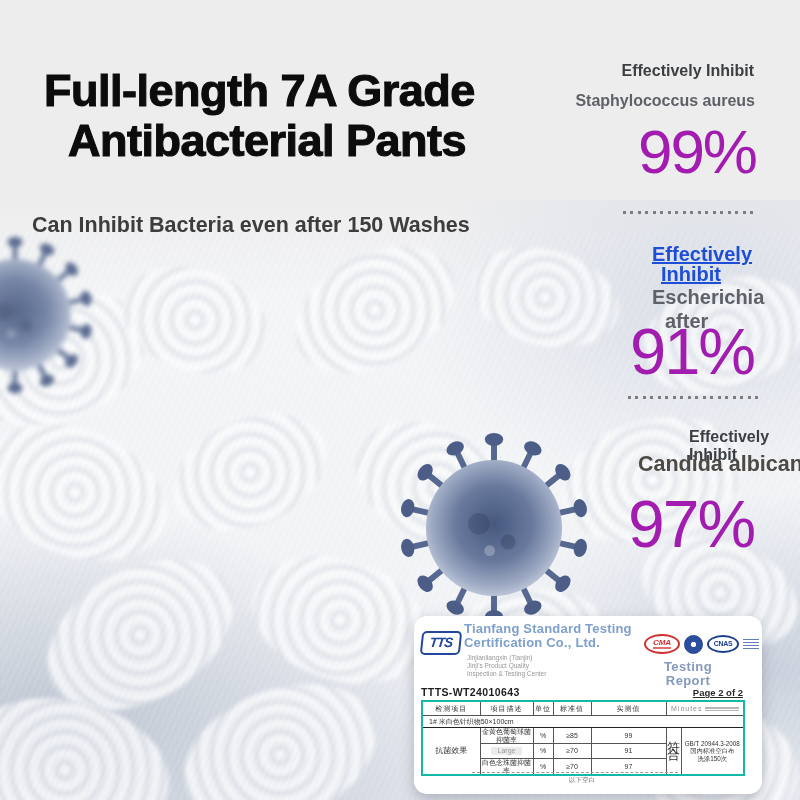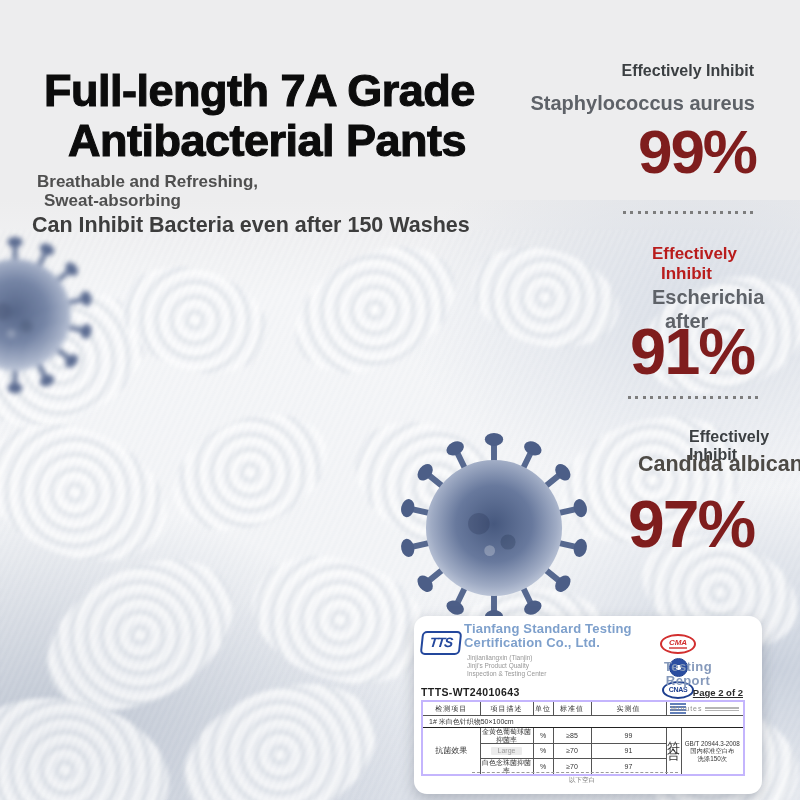--- a/index.html
+++ b/index.html
@@ -30,69 +30,69 @@
     font-size:45px;line-height:50px;letter-spacing:-.5px;-webkit-text-stroke:1.1px #0c0c0c;}
   .title .l2{margin-left:24px;}
   .subtitle{position:absolute;left:37px;top:172px;color:#4f4f4f;font-weight:bold;
     font-size:17px;line-height:19px;}
   .subtitle .l2{margin-left:7px;}
   .claim{position:absolute;left:32px;top:213px;color:#3d3d3d;font-weight:bold;font-size:21.5px;}
 
   
   .stat-label{color:#3b3f42;font-weight:bold;font-size:16px;margin-left:30px;}
   .stat-org{color:#5e6268;font-weight:bold;}
-  .stat-val{color:#7f1d1d;font-weight:bold;letter-spacing:-2px;}
+  .stat-val{color:#a21caf;font-weight:normal;letter-spacing:-2px;}
   .dots{height:3px;background:repeating-linear-gradient(90deg,#7d7d7d 0 3px, transparent 3px 7.5px);}
 
   .s1-label{position:absolute;right:46px;top:62px;}
-  .s1-org{position:absolute;right:45px;top:92px;font-size:20px;}
+  .s1-org{position:absolute;right:45px;top:92px;font-size:16px;}
   .s1-val{position:absolute;right:44px;top:116px;font-size:62px;}
   .dots1{position:absolute;right:44px;top:211px;width:133px;}
 
   .s2{position:absolute;left:652px;top:244px;}
-  .s2 .lab{font-size:17px;color:#b91c1c;font-weight:bold;line-height:20px;}
+  .s2 .lab{font-size:20px;color:#1d4ed8;font-weight:bold;line-height:20px;text-decoration:underline;}
   .s2 .lab2{margin-left:9px;}
   .s2 .org{font-size:20px;line-height:22px;margin-top:2px;}
   .s2 .org2{margin-left:13px;}
   .s2-val{position:absolute;left:630px;top:314px;font-size:65px;}
   .dots2{position:absolute;left:628px;top:396px;width:134px;}
 
   .s3-label{position:absolute;left:659px;top:428px;}
   .s3-org{position:absolute;left:638px;top:452px;font-size:21.5px;color:#4d4a45;white-space:nowrap;}
   .s3-val{position:absolute;left:628px;top:486px;font-size:66px;}
 
   
   .cert{position:absolute;left:414px;top:616px;width:348px;height:178px;background:#ffffff;
     border-radius:13px;box-shadow:0 5px 14px rgba(80,90,105,.35);}
   .cert-logo{position:absolute;left:7px;top:15px;width:36px;height:20px;border:2px solid #23479c;
     border-radius:5px;color:#23479c;font-weight:bold;font-style:italic;font-size:13.5px;
     letter-spacing:-1px;text-align:center;line-height:20px;transform:skewX(-6deg);}
   .cert-company{position:absolute;left:50px;top:6px;color:#7ea0cc;font-weight:bold;
     font-size:13px;line-height:14px;letter-spacing:.2px;}
   .cert-sub{position:absolute;left:53px;top:38px;color:#979797;font-size:6.5px;line-height:8px;
     filter:blur(.5px);}
-  .accr{position:absolute;left:246px;top:18px;display:flex;align-items:center;gap:4px;flex-direction:column;}
+  .accr{position:absolute;left:230px;top:18px;display:flex;align-items:center;gap:4px;}
   .cma{width:32px;height:16px;border:2px solid #d22f2f;border-radius:50%;color:#d22f2f;
     font-weight:bold;font-style:italic;font-size:8px;text-align:center;line-height:14px;}
   .cma i{display:block;height:2px;width:18px;margin:-3px auto 0;background:#d22f2f;opacity:.7;}
   .seal{width:17px;height:17px;border-radius:50%;background:radial-gradient(circle,#ffffff 0 22%,#2b4ea0 24% 100%);
     border:1px solid #1d3f8f;}
   .cnas{width:28px;height:14px;border:2px solid #1d3f8f;border-radius:50%;color:#1d3f8f;
     font-weight:bold;font-size:7px;text-align:center;line-height:13px;letter-spacing:-.3px;}
   .tinytxt{display:flex;flex-direction:column;gap:1.5px;}
   .tinytxt b{width:16px;height:1.6px;background:#3b5fa8;opacity:.8;}
   .report-title{position:absolute;left:232px;top:44px;width:84px;text-align:center;color:#8599bb;
     font-weight:bold;font-size:13px;line-height:14px;letter-spacing:.4px;}
   .report-row{position:absolute;left:7px;top:70px;width:322px;display:flex;
     justify-content:space-between;align-items:baseline;}
   .report-no{font-size:10.5px;font-weight:bold;color:#1e1e1e;letter-spacing:.4px;}
   .page-label{font-size:9.5px;font-weight:bold;color:#2b2b2b;text-decoration:underline;}
 
   table.cert-table{position:absolute;left:7px;top:84px;width:322px;border-collapse:collapse;
-    border:2px solid #c4b5fd;table-layout:fixed;font-size:7px;color:#333;}
+    border:2px solid #14b8a6;table-layout:fixed;font-size:7px;color:#333;}
   table.cert-table th,table.cert-table td{border:1px solid #555;padding:0;text-align:center;
     overflow:hidden;font-weight:normal;filter:blur(.25px);}
   table.cert-table tr.h th{height:13px;letter-spacing:1px;}
   table.cert-table tr.sample td{height:11px;text-align:left;padding-left:6px;
     border-bottom:1.5px solid #222;}
   table.cert-table tr.d td{height:14px;line-height:7.5px;}
   .note-cell{color:#8e8e8e;font-size:7px;}
   .note-bars{display:inline-block;vertical-align:middle;margin-left:2px;}
   .note-bars b{display:block;width:34px;height:1.6px;background:#b5b5b5;margin:1px 0;}
   .large-patch{display:inline-block;background:#ececec;color:#9a9a9a;padding:0 7px;
@@ -167,24 +167,20 @@
       <use href="#vbody"></use>
     </svg>
   <svg class="virus virus-big" viewBox="0 0 200 200">
       <use href="#vbody"></use>
     </svg>
 
   <div class="title">
     <div class="l1">Full-length 7A Grade</div>
     <div class="l2">Antibacterial Pants</div>
   </div>
-  <div class="subtitle">
-    <div>Breathable and Refreshing,</div>
-    <div class="l2">Sweat-absorbing</div>
-  </div>
   <div class="claim">Can Inhibit Bacteria even after 150 Washes</div>
 
   <div class="stat-label s1-label">Effectively Inhibit</div>
   <div class="stat-org s1-org">Staphylococcus aureus</div>
   <div class="stat-val s1-val">99%</div>
   <div class="dots dots1"></div>
 
   <div class="s2">
     <div class="lab">Effectively</div>
     <div class="lab lab2">Inhibit</div>

